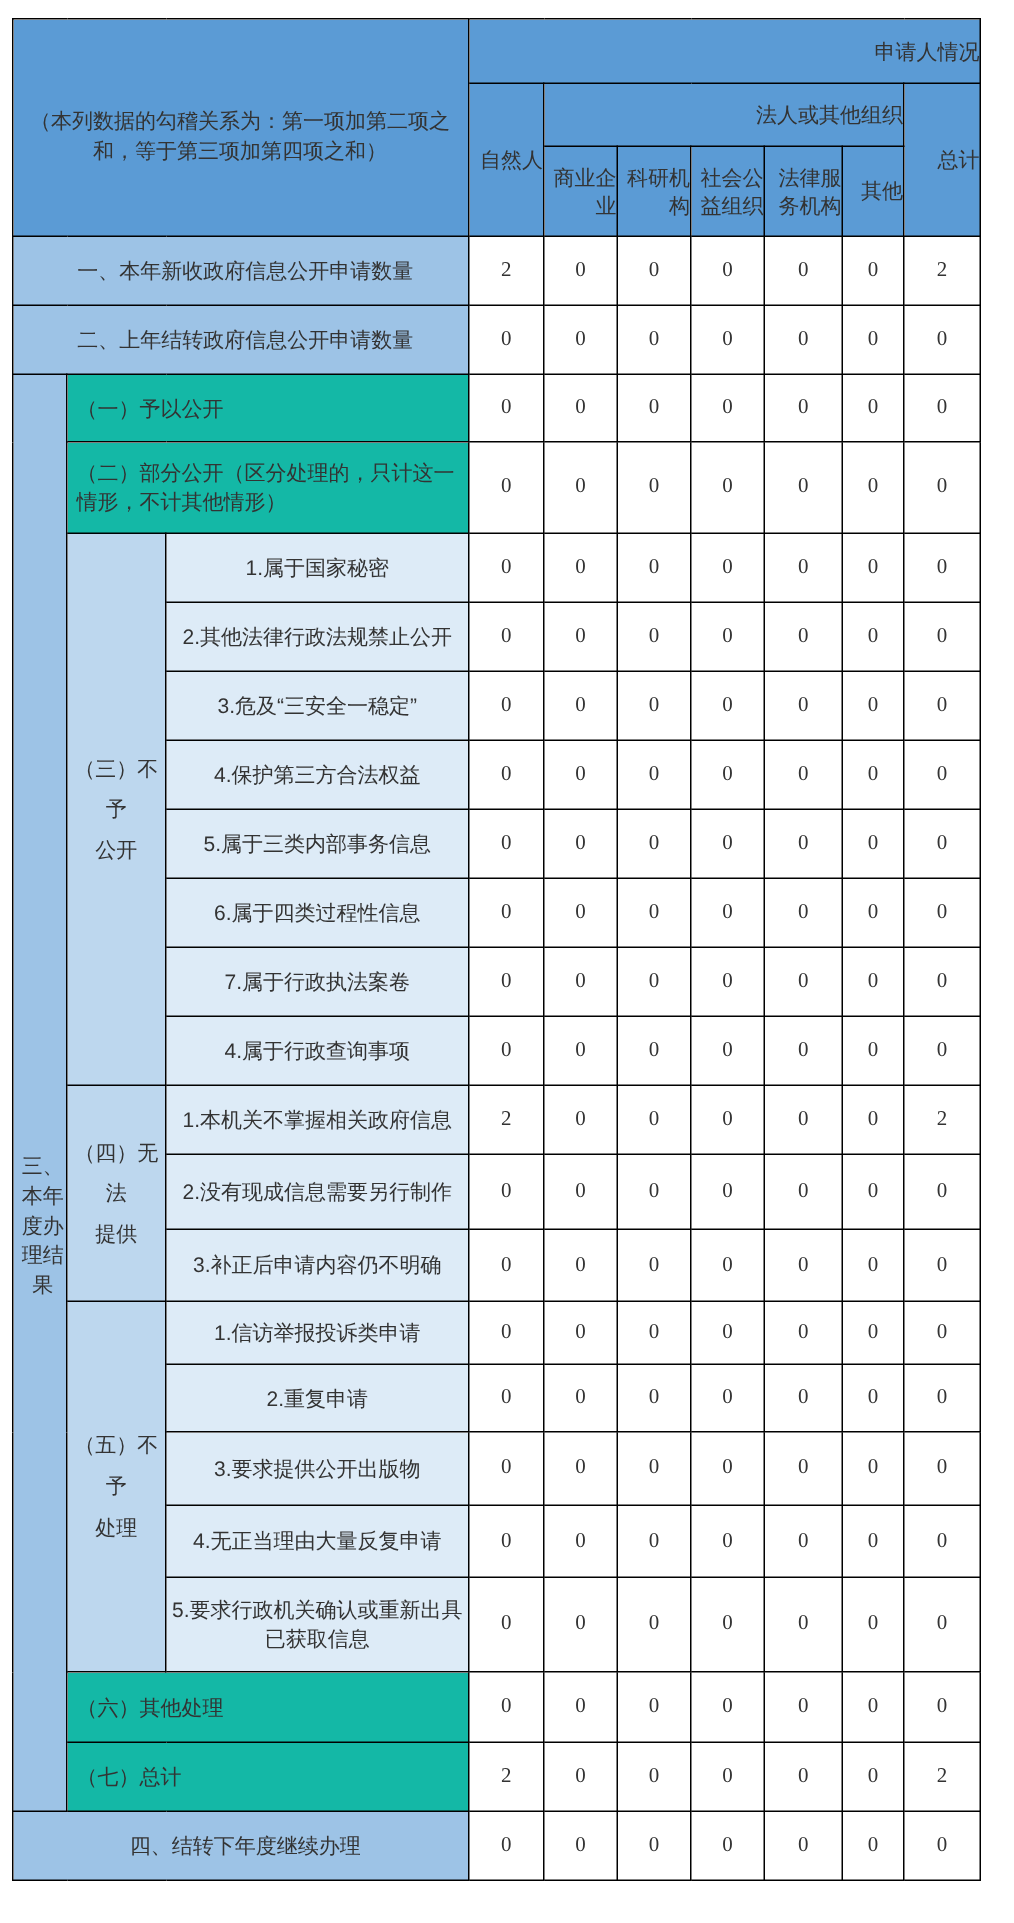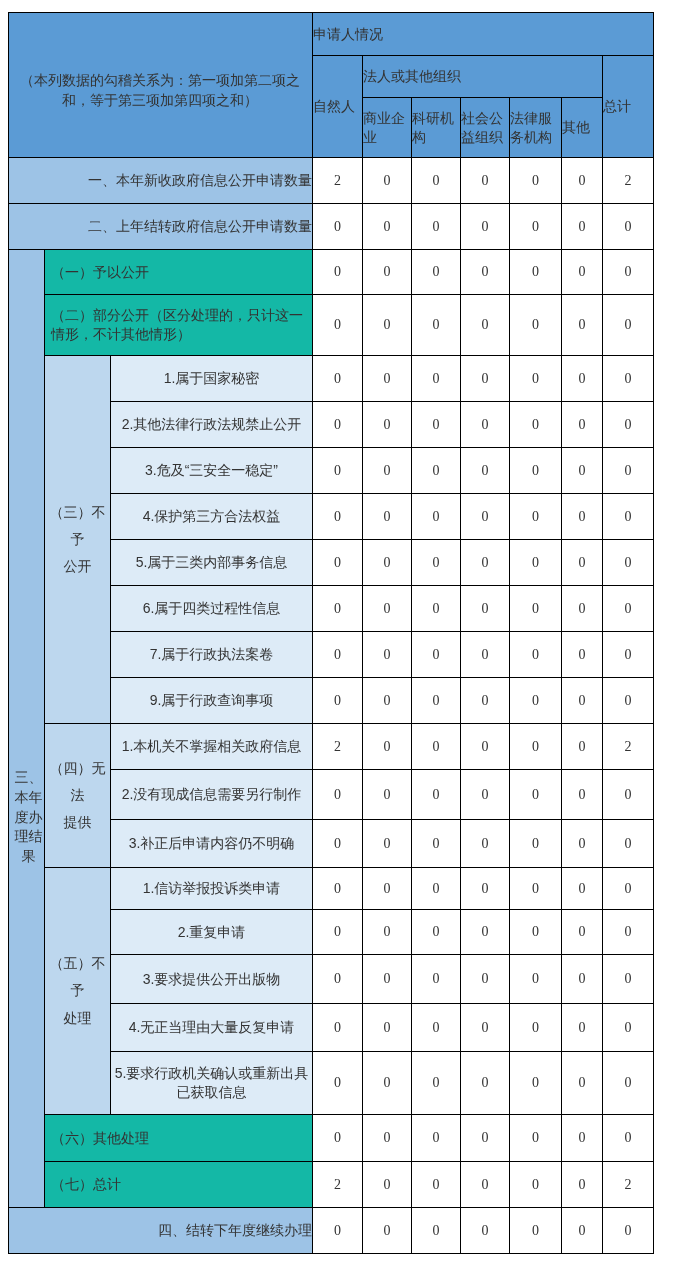--- a/index.html
+++ b/index.html
@@ -2,24 +2,24 @@
 <html><head>
 <meta charset="utf-8">
 <style>
   * { box-sizing: border-box; margin: 0; padding: 0; }
   html, body { background: #ffffff; }
   body { font-family: "Liberation Sans", "DejaVu Sans", sans-serif; }
   .page { position: relative; width: 676px; height: 1282px; background: #ffffff; overflow: hidden; }
   table.report { position: absolute; left: 8px; top: 12px; width: 645px; border-collapse: collapse; table-layout: fixed; }
   .report td { border: 1px solid #000000; font-size: 14px; color: #333333; overflow: hidden; vertical-align: middle; }
   
-  .hdr  { background: #5b9bd5; text-align: left; color: #262626; line-height: 1.35; margin-top: 44px; }
+  .hdr  { background: #5b9bd5; text-align: right; color: #262626; line-height: 1.35; margin-top: 44px; }
   .note { background: #5b9bd5; text-align: center; vertical-align: top; padding: 25px 7px 14px 6px; line-height: 1.4; color: #262626; }
   
-  .lv1  { background: #9dc3e6; text-align: right; padding-left: 6px; }
+  .lv1  { background: #9dc3e6; text-align: center; padding-left: 6px; }
   
   .lv2  { background: #14b8a6; text-align: left; padding: 2px 4px 2px 6px; line-height: 1.35; }
   
   .grp  { background: #bdd7ee; text-align: center; vertical-align: middle; line-height: 1.95; white-space: pre-line; padding: 0 2px; }
   
   .lv3  { background: #ddebf7; text-align: center; padding: 2px 3px; line-height: 1.35; }
   
   .vert { background: #9dc3e6; vertical-align: top; text-align: center; padding: 178px 1px 0 5px; line-height: 1.42; word-break: break-all; }
   
   .val  { background: #ffffff; text-align: center; font-family: "Liberation Serif", "DejaVu Serif", serif; font-size: 14px; color: #111111; }
@@ -171,21 +171,21 @@
       <td class="lv3">7.属于行政执法案卷</td>
       <td class="val">0</td>
       <td class="val">0</td>
       <td class="val">0</td>
       <td class="val">0</td>
       <td class="val">0</td>
       <td class="val">0</td>
       <td class="val">0</td>
     </tr>
     <tr style="height:46px">
-      <td class="lv3">9.属于行政查询事项</td>
+      <td class="lv3">4.属于行政查询事项</td>
       <td class="val">0</td>
       <td class="val">0</td>
       <td class="val">0</td>
       <td class="val">0</td>
       <td class="val">0</td>
       <td class="val">0</td>
       <td class="val">0</td>
     </tr>
 
     <tr style="height:46px">

